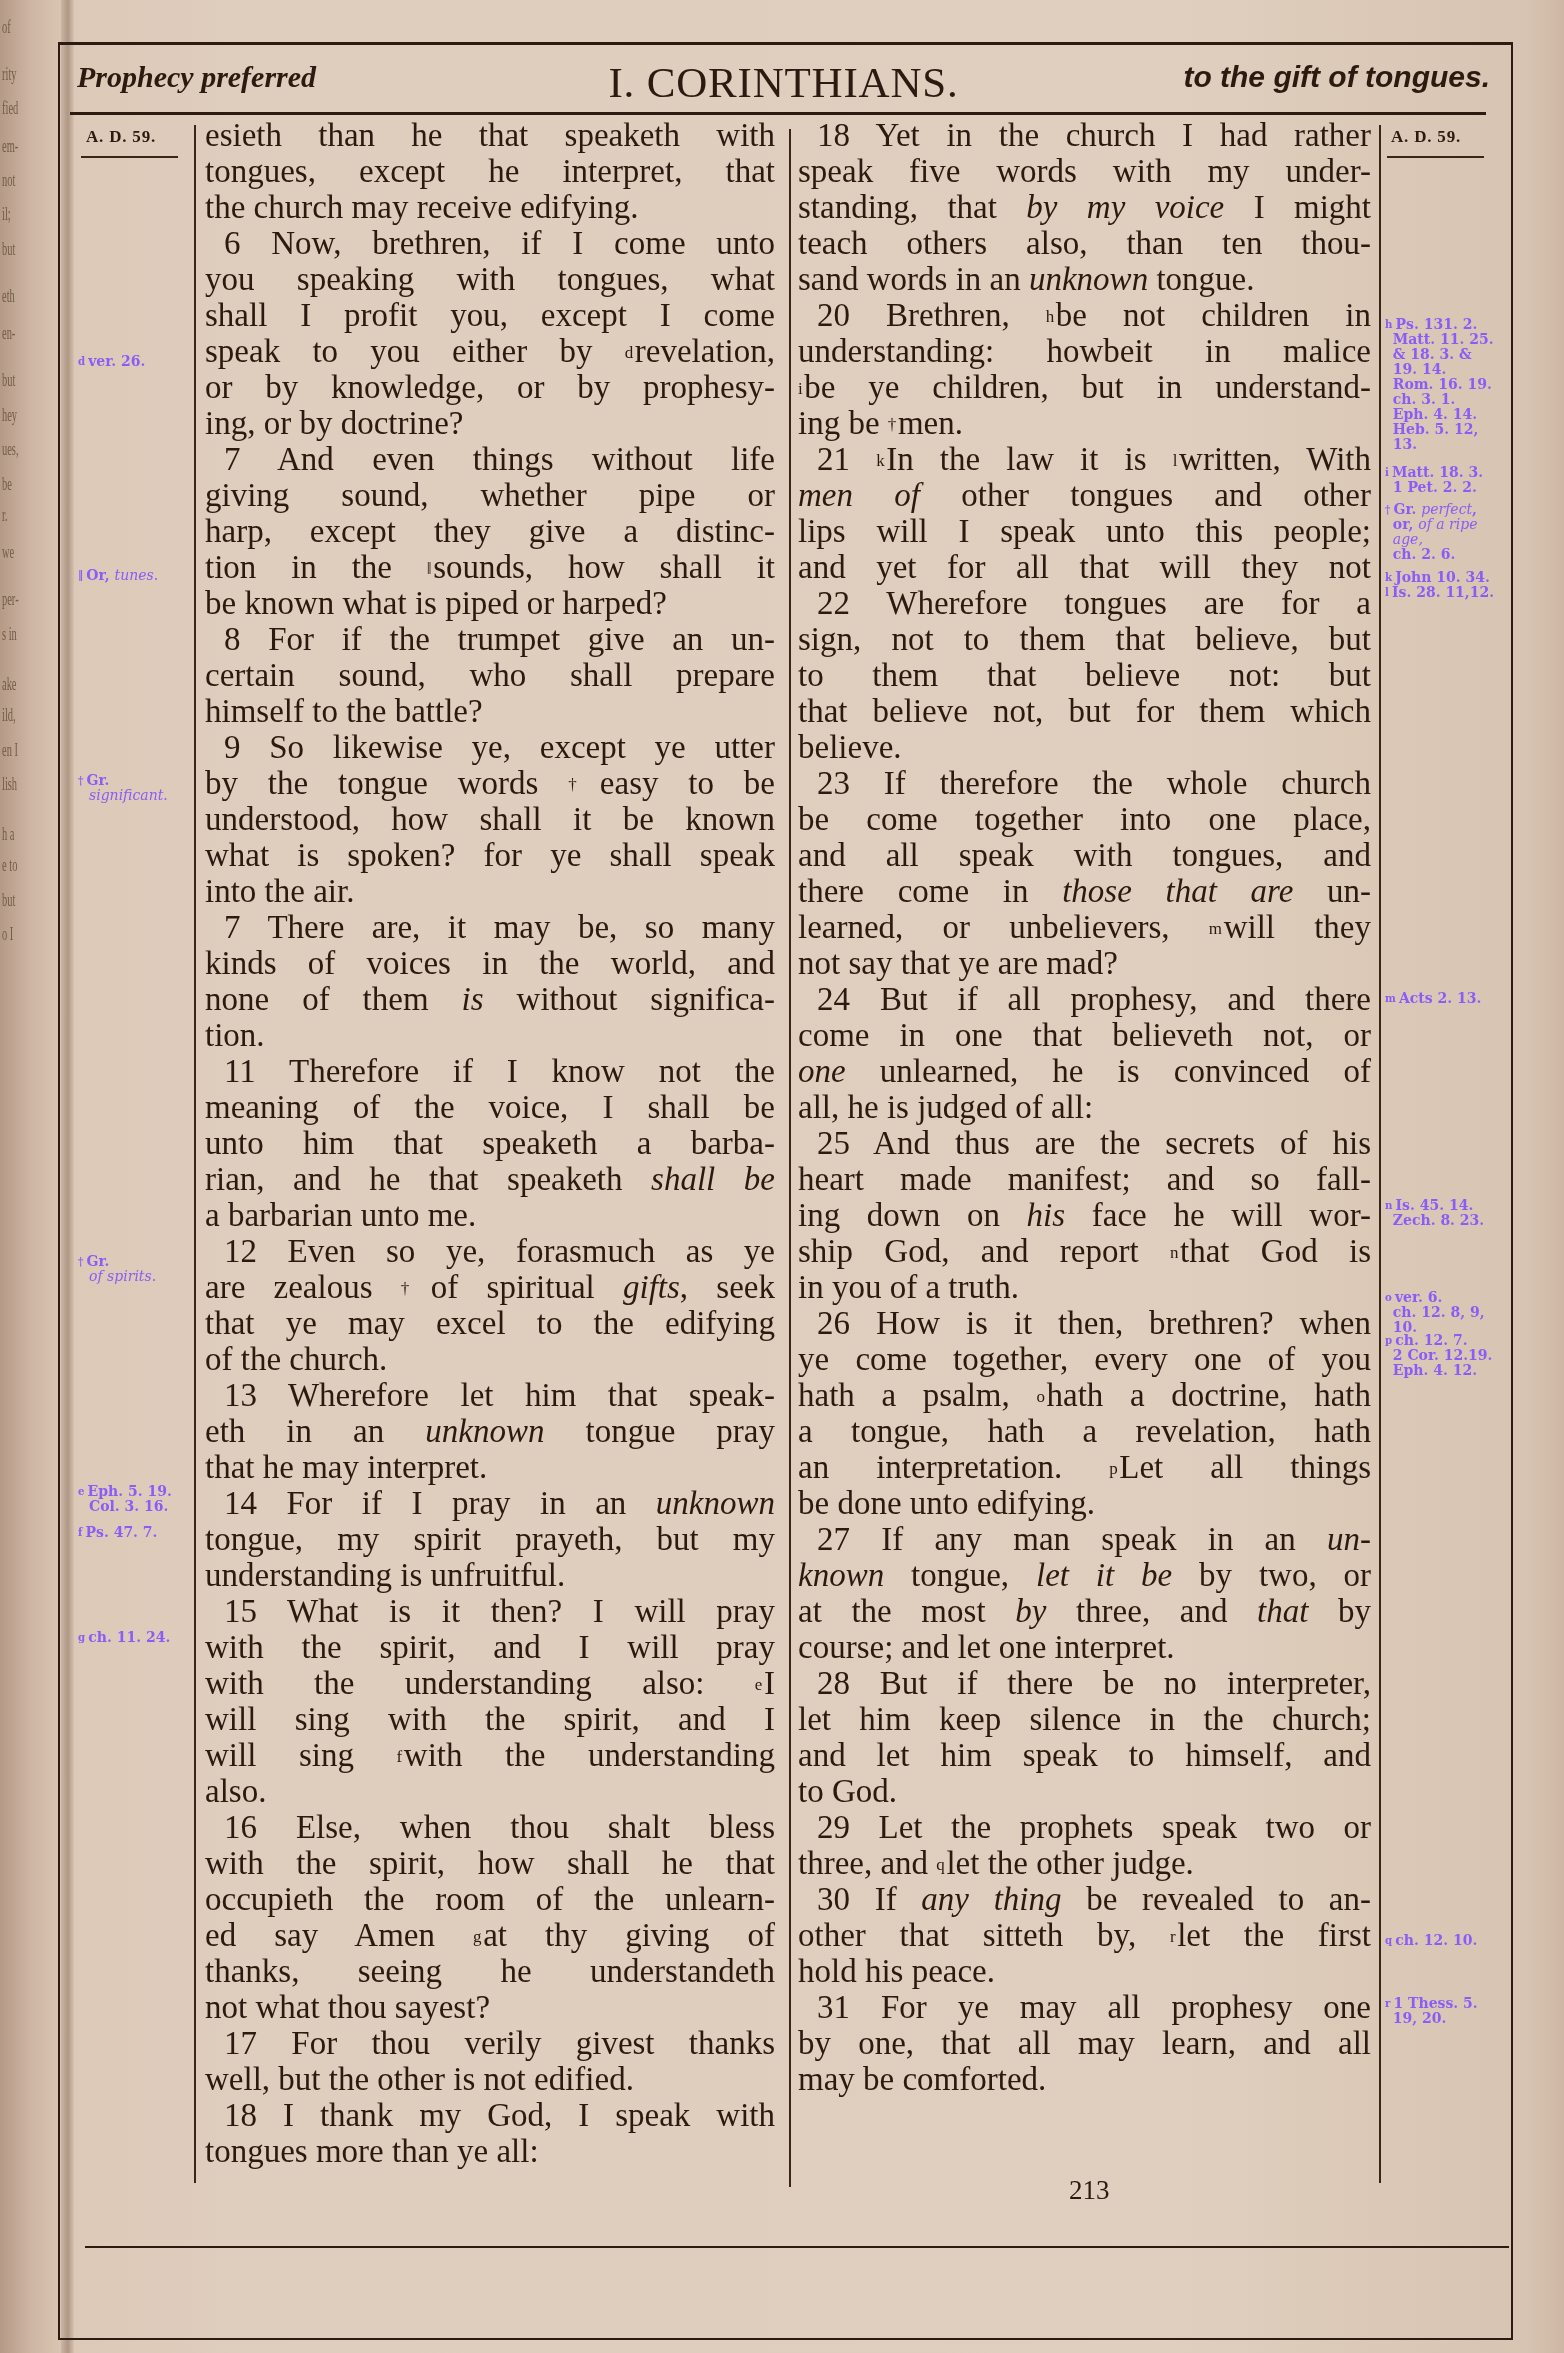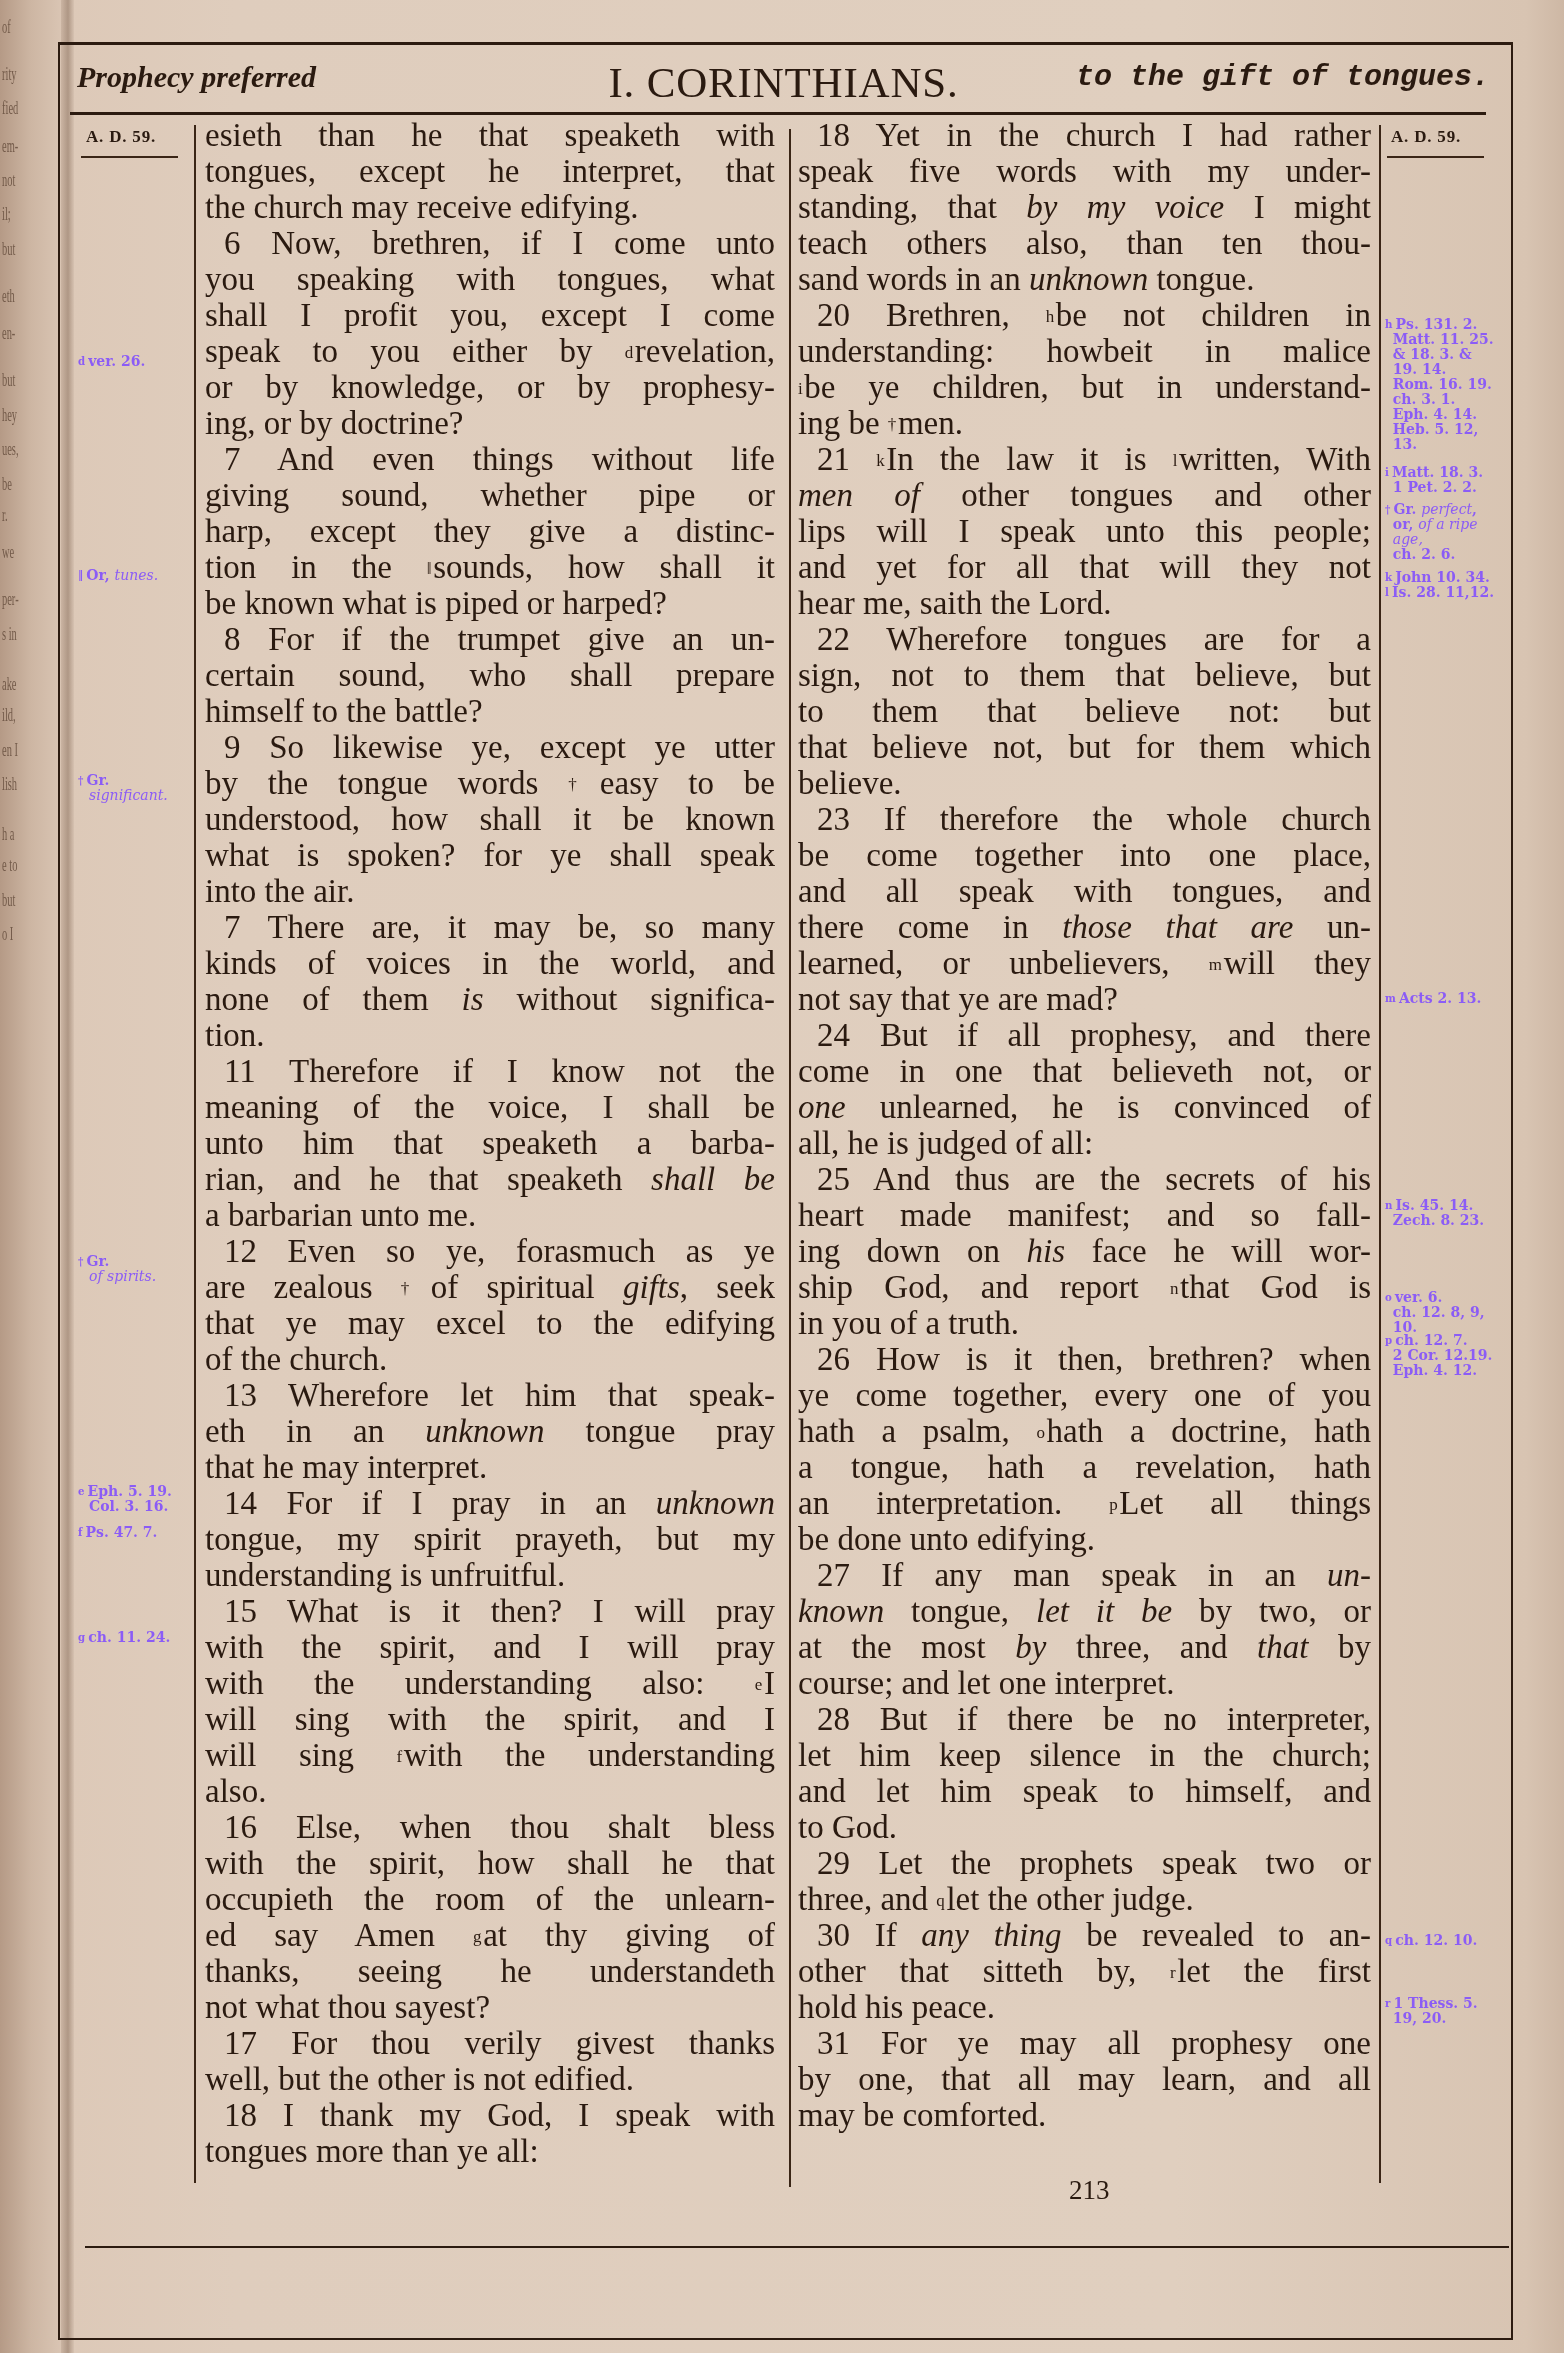--- a/index.html
+++ b/index.html
@@ -10,21 +10,21 @@
     color:#2a1a10;
   }
   .bleed { position:absolute; left:0; top:0; width:74px; height:2354px; overflow:hidden; }
   .bleed .edge { position:absolute; left:61px; top:0; width:14px; height:2354px;
     background: linear-gradient(90deg, rgba(120,90,70,0.15), rgba(90,60,40,0.35), rgba(200,180,160,0)); }
   .bleed .word { position:absolute; left:1.6px; font-family:"Liberation Serif", serif; font-size:19px; color:#5b4333; opacity:0.75; transform:scaleX(0.55); transform-origin:left; white-space:nowrap; }
   .frame { position:absolute; left:58px; top:42px; width:1451px; height:2293px; border:2.3px solid #2c1b10; border-top-width:3.9px; }
   .header { position:absolute; left:58px; top:47px; width:1451px; height:63px; }
   .hdr-left { position:absolute; left:19px; top:12.5px; font-family:"Liberation Serif", serif; font-style:italic; font-weight:bold; font-size:30px; }
   .hdr-center { position:absolute; left:0; right:0; top:11px; text-align:center; font-family:"Liberation Serif", serif; font-size:43px; letter-spacing:0.8px; }
-  .hdr-right { position:absolute; right:19px; top:12.5px; font-family:Liberation Mono, monospace; font-style:italic; font-weight:bold; font-size:30px; }
+  .hdr-right { position:absolute; right:19px; top:12.5px; font-family:Liberation Sans, sans-serif; font-style:italic; font-weight:bold; font-size:30px; }
   .hdr-rule { position:absolute; left:70px; width:1416px; top:112px; height:3.1px; background:#2c1b10; }
   .col-rule { position:absolute; width:1.6px; background:#3a2516; }
   .ad { position:absolute; top:127px; font-size:17px; font-weight:bold; font-family:"Liberation Serif", serif; letter-spacing:0.8px; }
   .ad-rule { position:absolute; top:156px; height:1.6px; background:#3a2516; }
   .col { position:absolute; top:117px; font-family:"Liberation Serif", serif; font-size:33px; line-height:36px; text-align:justify; }
   .col .line { display:block; text-align:justify; text-align-last:justify; white-space:nowrap; height:36px; }
   .col .line.last { text-align-last:left; }
   .col .line.vs { padding-left:19px; }
   .col i { font-style:italic; }
   sup.m { font-size:17px; vertical-align:top; position:relative; top:1.6px; margin-right:1.6px; }
@@ -152,21 +152,20 @@
     <span class="line">teach others also, than ten thou-</span>
     <span class="line last">sand words in an <i>unknown</i> tongue.</span>
     <span class="line vs">20 Brethren, <sup class="m">h</sup>be not children in</span>
     <span class="line">understanding: howbeit in malice</span>
     <span class="line"><sup class="m">i</sup>be ye children, but in understand-</span>
     <span class="line last">ing be <sup class="m">†</sup>men.</span>
     <span class="line vs">21 <sup class="m">k</sup>In the law it is <sup class="m">l</sup>written, With</span>
     <span class="line"><i>men of</i> other tongues and other</span>
     <span class="line">lips will I speak unto this people;</span>
     <span class="line">and yet for all that will they not</span>
-    <span class="line last">hear me, saith the Lord.</span>
     <span class="line vs">22 Wherefore tongues are for a</span>
     <span class="line">sign, not to them that believe, but</span>
     <span class="line">to them that believe not: but</span>
     <span class="line">that believe not, but for them which</span>
     <span class="line last">believe.</span>
     <span class="line vs">23 If therefore the whole church</span>
     <span class="line">be come together into one place,</span>
     <span class="line">and all speak with tongues, and</span>
     <span class="line">there come in <i>those that are</i> un-</span>
     <span class="line">learned, or unbelievers, <sup class="m">m</sup>will they</span>

